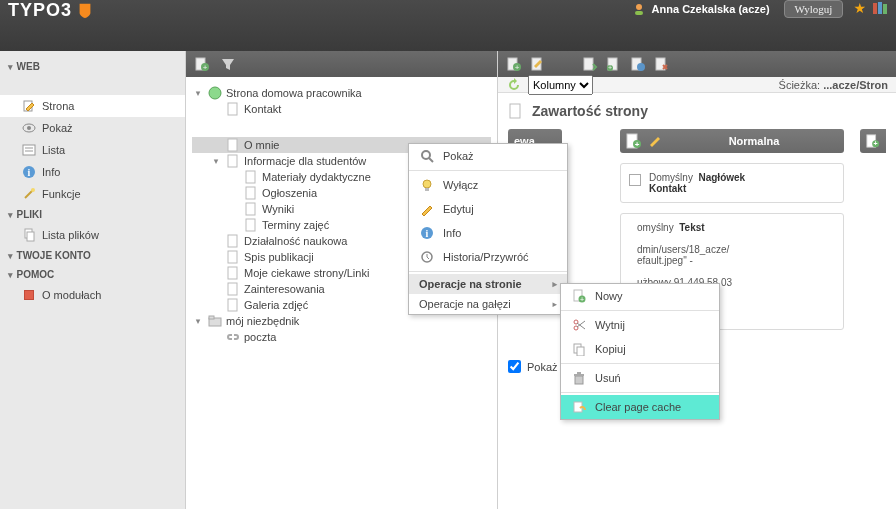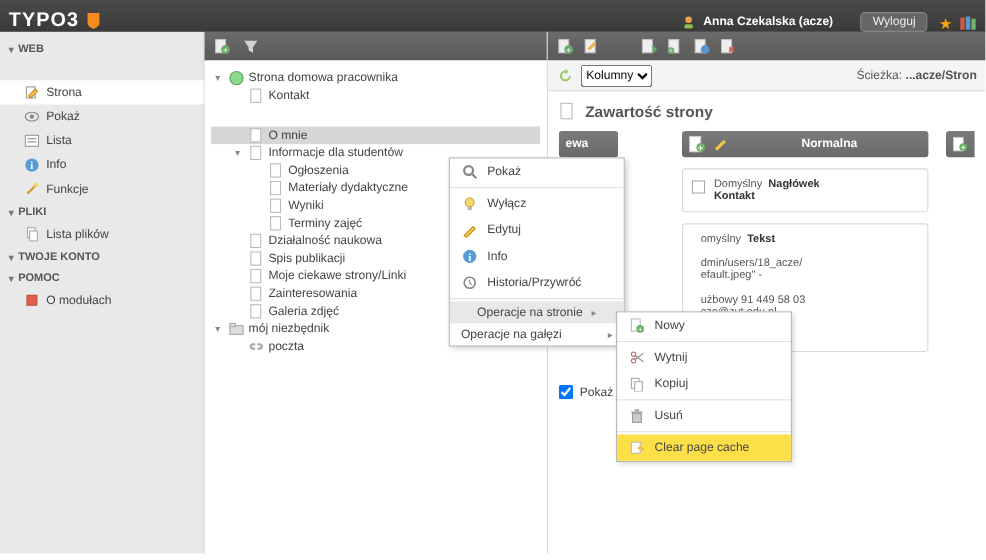--- a/index.html
+++ b/index.html
@@ -1,23 +1,23 @@
 <!DOCTYPE html>
 <html><head>
 <meta charset="utf-8">
 <style>
 * { box-sizing: border-box; margin: 0; padding: 0; }
 body { font-family: Verdana, Arial, sans-serif; font-size: 11px; color: #444; background: #fff; width: 896px; height: 509px; overflow: hidden; }
-.topbar { height: 29px; background: linear-gradient(#4a4a4a,#3a3a3a); display:flex; align-items:flex-end; padding:0 8px; }
+.topbar { height: 51px; background: linear-gradient(#4a4a4a,#3a3a3a); display:flex; align-items:flex-start; padding:0 8px; }
 .logo { color:#fff; font-weight:bold; font-size:18px; letter-spacing:1px; display:flex; align-items:center; gap:4px;}
 .logo-badge { width:18px; height:18px; display:inline-block;}
 .topbar-spacer{flex:1;}
 .topbar-user{color:#d8d8d8; font-size:11px; display:flex; align-items:center; gap:6px;}
 .topbar-user b{color:#fff;}
-.logout-btn{background:#666; border:1px solid #888; color:#eee; border-radius:4px; padding:2px 10px; font-size:11px; margin-left:19px;}
+.logout-btn{background:#666; border:1px solid #888; color:#eee; border-radius:4px; padding:2px 10px; font-size:11px; margin-left:8px;font-family:Liberation Serif, serif;}
 .topicons{margin-left:10px; display:flex; gap:6px;}
 .star{color:#f3a612; font-size:14px;}
 .books{width:16px;height:16px;}
 .main{display:flex; height:calc(509px - 35px);}
 .leftnav{width:186px; background:#e9e9e9; border-right:1px solid #cfcfcf; padding-top:6px;}
 .nav-sec-h{font-size:10px; font-weight:bold; color:#555; padding:4px 8px; display:flex; align-items:center; gap:4px;}
 .tri{font-size:9px; color:#777;}
 .nav-item{padding:4px 10px 4px 22px; display:flex; align-items:center; gap:6px; cursor:default;}
 .nav-item.active{background:#fff;margin-top:19px;}
 .ico{width:14px;height:14px; display:inline-flex; align-items:center; justify-content:center; font-size:11px;}
@@ -26,47 +26,47 @@
 .tool-ico{width:16px;height:16px;opacity:.9;}
 .tree{flex:1; background:#fff; padding:8px 6px; overflow:auto; position:relative;}
 .treerow{display:flex; align-items:center; gap:4px; padding:1px 0 1px 0; white-space:nowrap;}
 .tw{width:12px; text-align:center; color:#888; font-size:9px;}
 .pg-ico{width:14px;height:14px;}
 .indent1{padding-left:18px;}
 .indent2{padding-left:36px;}
 .treerow.sel{background:#d6d6d6;margin-top:20px;}
 .rightcol{flex:1; display:flex; flex-direction:column; min-width:0;}
 .toolstrip2{height:26px; background:linear-gradient(#6b6b6b,#595959); display:flex; align-items:center; gap:8px; padding:0 8px;}
-.subbar{height:28px; border-bottom:1px solid #dcdcdc; display:flex; align-items:center; gap:6px; padding:0 8px; background:#f4f4f4;}
+.subbar{height:16px; border-bottom:1px solid #dcdcdc; display:flex; align-items:center; gap:6px; padding:0 8px; background:#f4f4f4;}
 .refresh{width:16px;height:16px;}
 .select{font-size:11px; height:20px;}
 .subbar-spacer{flex:1;}
 .pathlbl{color:#555; font-size:11px;}
 .content{flex:1; padding:10px 10px; overflow:auto; position:relative;}
 .ct-head{display:flex; align-items:center; gap:8px; margin-bottom:10px;}
 .ct-title{font-size:14px; font-weight:bold; color:#555;}
 .cols{display:flex; gap:16px;}
 .colbox{flex:0 0 auto;}
 .colhdr{background:linear-gradient(#7a7a7a,#6a6a6a); color:#fff; font-weight:bold; font-size:11px; height:24px; display:flex; align-items:center; padding:0 6px; gap:6px; border-radius:3px;}
 .colhdr .add{width:16px;height:16px;}
 .card{border:1px solid #dadada; border-radius:3px; margin-top:10px; padding:8px; background:#fff; font-size:10px; color:#555; width:224px;}
 .card .row1{display:flex; gap:8px; align-items:flex-start;}
 .card .sq{width:12px;height:12px;border:1px solid #aaa; margin-top:2px;}
 .card b{color:#333;}
 .chk-row{margin-top:30px; display:flex; align-items:center; gap:6px;}
 
 .ctx{position:absolute; background:#fff; border:1px solid #b8b8b8; box-shadow:2px 2px 5px rgba(0,0,0,.2); font-size:11px; z-index:50;}
 .ctx-item{display:flex; align-items:center; gap:8px; padding:4px 10px; white-space:nowrap;}
-.ctx-item.sub{background:#e8e8e8; justify-content:center;}
+.ctx-item.sub{background:#e8e8e8; justify-content:space-between;font-weight:bold;}
 .ctx-item .arw{color:#888; font-size:9px;}
 .ctx-sep{height:1px; background:#e0e0e0; margin:2px 0;}
 .ctx2{left:152px; top:140px; width:160px;}
 .ctx1{left:0; top:0; width:160px;}
 .ctx-wrap{position:absolute; left:408px; top:143px; z-index:100;}
-.ctx-item.hl{background:#fde047;}
+.ctx-item.hl{background:#5eead4;}
 .ci{width:16px;height:16px;display:inline-flex;align-items:center;justify-content:center;}
 .colstub{width:26px;}
 .colstub .colhdr{border-radius:3px 0 0 3px;}
 .lefthidden{width:54px;}
 .lefthidden .colhdr{border-radius:3px;}
 .partial{overflow:hidden;}
 </style>
 </head>
 <body>
 
@@ -222,28 +222,28 @@
           <svg class="pg-ico" width="14" height="14">
             <rect x="2" y="1" width="9" height="12" fill="#fff" stroke="#bbb"></rect>
           </svg>
           <span>Informacje dla studentów</span>
         </div>
       <div class="treerow indent2">
           <span class="tw"></span>
           <svg class="pg-ico" width="14" height="14">
             <rect x="2" y="1" width="9" height="12" fill="#fff" stroke="#bbb"></rect>
           </svg>
+          <span>Materiały dydaktyczne</span>
+        </div>
+      <div class="treerow indent2">
+          <span class="tw"></span>
+          <svg class="pg-ico" width="14" height="14">
+            <rect x="2" y="1" width="9" height="12" fill="#fff" stroke="#bbb"></rect>
+          </svg>
           <span>Ogłoszenia</span>
-        </div>
-      <div class="treerow indent2">
-          <span class="tw"></span>
-          <svg class="pg-ico" width="14" height="14">
-            <rect x="2" y="1" width="9" height="12" fill="#fff" stroke="#bbb"></rect>
-          </svg>
-          <span>Materiały dydaktyczne</span>
         </div>
       <div class="treerow indent2">
           <span class="tw"></span>
           <svg class="pg-ico" width="14" height="14">
             <rect x="2" y="1" width="9" height="12" fill="#fff" stroke="#bbb"></rect>
           </svg>
           <span>Wyniki</span>
         </div>
       <div class="treerow indent2">
           <span class="tw"></span>

